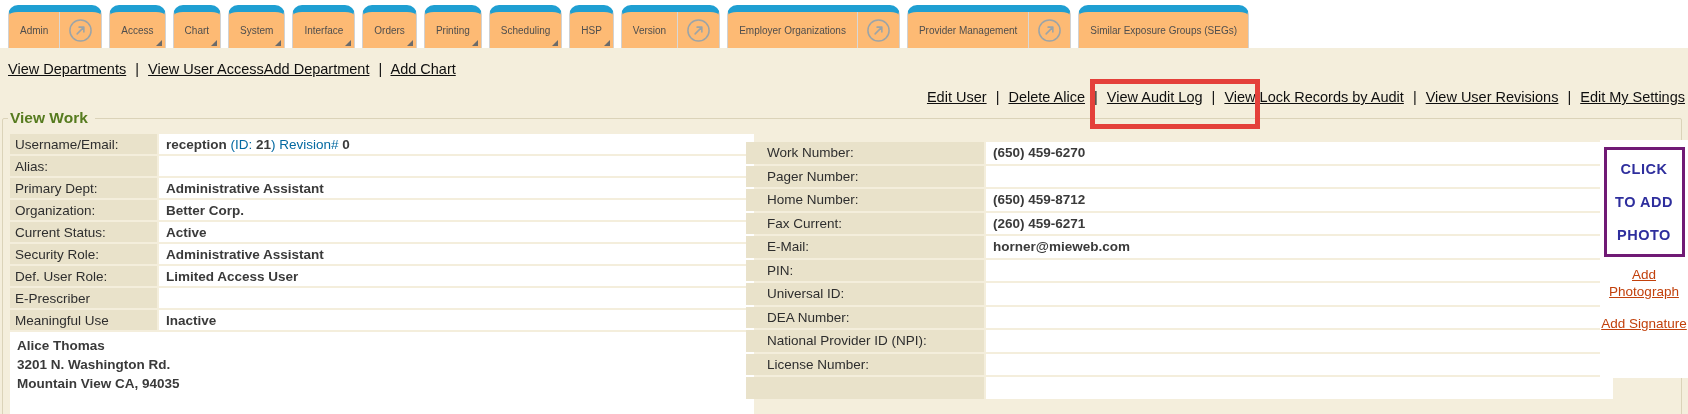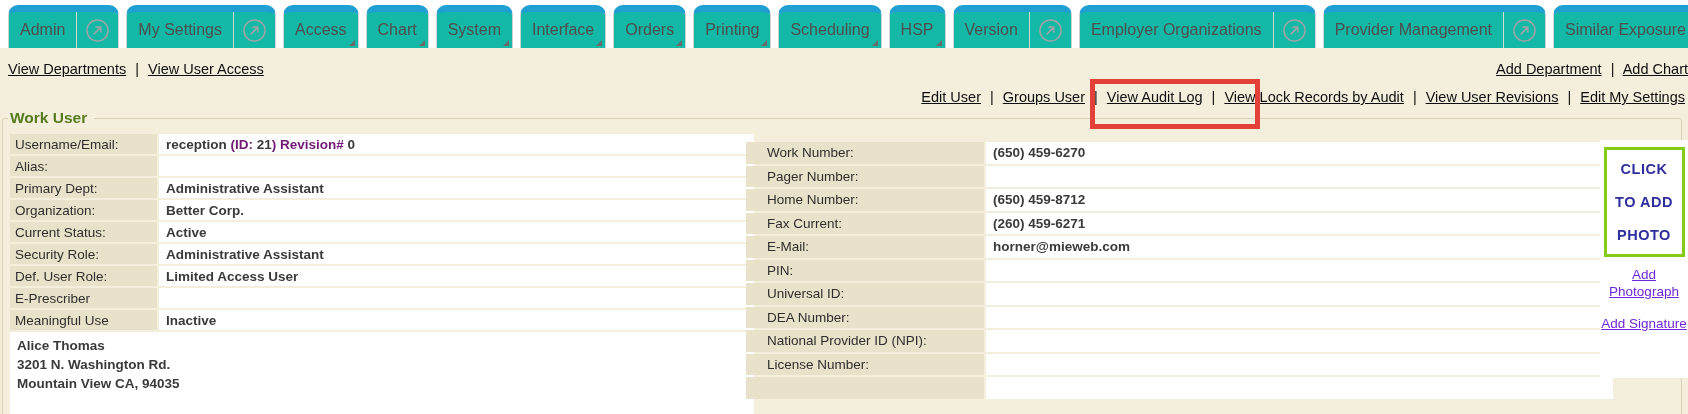--- a/index.html
+++ b/index.html
@@ -5,32 +5,32 @@
   * { margin:0; padding:0; box-sizing:content-box; }
   html,body { width:1688px; height:414px; overflow:hidden; }
   .screen {
     position:relative; width:1688px; height:414px; overflow:hidden;
     background:#f4eedc; font-family:"Liberation Sans", sans-serif; color:#222;
   }
   
   .tabbar{ position:absolute; top:0; left:0; width:1688px; height:48px; background:#ffffff;
     display:flex; align-items:flex-end; padding-left:8px; overflow:hidden; white-space:nowrap; }
   .tab{ display:flex; align-items:center; flex:0 0 auto; height:36px; margin-right:7px;
-    background:#14b8a6; border:1px solid #d2d2d2; border-bottom:none;
+    background:#fdba74; border:1px solid #d2d2d2; border-bottom:none;
     border-top:7px solid #1f9fd2; border-radius:10px 10px 0 0;
-    position:relative; color:#4e4e4e; font-size:16px; cursor:pointer; }
+    position:relative; color:#4e4e4e; font-size:10px; cursor:pointer; }
   .tab-label{ padding:0 11px; }
   .tab-ext{ align-self:stretch; display:flex; align-items:center; border-left:1px solid #d8d8d8; padding:0 8px; }
   .tab-caret{ position:absolute; right:3px; bottom:2px; width:0; height:0;
     border-left:6px solid transparent; border-bottom:6px solid #6b6b6b; }
   
   a.lnk{ color:#0f0f0f; text-decoration:underline; cursor:pointer; }
   .sep{ margin:0 5px; color:#0f0f0f; }
   .navrow{ position:absolute; top:61px; left:8px; right:0; display:flex;
-    justify-content:space-between; font-size:14.5px; white-space:nowrap; }
+    justify-content:flex-start; font-size:14.5px; white-space:nowrap; }
   .actionrow{ position:absolute; top:89px; right:3px; font-size:14.5px;
     white-space:nowrap; z-index:30; }
   .audit-wrap{ position:relative; display:inline;text-align:center; }
   .red-box{ position:absolute; left:-17px; top:-10px; width:170px; height:50px;
     border:5px solid #e4403a; box-sizing:border-box; pointer-events:none; }
   
   .decor{ position:absolute; top:109px; left:2px; width:1680px; height:395px;
     border:1px solid #dbd3b9; border-radius:2px; box-sizing:border-box; }
   .decor legend{ margin-left:5px; padding:0 7px 0 2px; font-size:15.5px;
     font-weight:bold; color:#567b1f; }
@@ -41,48 +41,38 @@
   td.val{ background:#ffffff; font-weight:bold; color:#3a3a3a; font-size:13.5px;
     padding:2px 7px; height:16px; vertical-align:middle; white-space:pre; }
   .left-table{ position:absolute; left:8px; top:132px; }
   .left-table td.lbl{ width:137px; }
   .left-table td.val{ width:581px; }
   .right-table{ position:absolute; left:744px; top:140px; }
   .right-table td.lbl{ width:212px; height:17.5px;padding-left:21px; }
   .right-table td.val{ width:613px; height:17.5px;margin-top:20px; }
   td.addr{ background:#fff; font-weight:bold; color:#3a3a3a; font-size:13.5px;
     line-height:19px; padding:4px 7px; height:84px; vertical-align:top; }
-  .val-normal{ font-weight:bold; color:#701a75; }
+  .val-normal{ font-weight:normal; color:#0369a1; }
   
   .photo-cell{ position:absolute; left:1600px; top:140px; width:88px; height:238px;
     background:#ffffff; text-align:center; }
-  .photo-box{ margin:7px auto 9px; width:81px; height:110px; border:3px solid #84cc16;
+  .photo-box{ margin:7px auto 9px; width:81px; height:110px; border:3px solid #701a75;
     box-sizing:border-box; background:#fff; color:#2e2e9d; font-weight:bold;
     font-size:14.5px; line-height:33px; padding-top:3px; letter-spacing:.5px; cursor:pointer; }
   .photo-link{ display:block; font-size:13.5px; line-height:17px; margin-bottom:15px;
-    color:#6d28d9; text-decoration:underline; cursor:pointer; }
+    color:#c2410c; text-decoration:underline; cursor:pointer; }
 </style>
 </head>
 <body>
 
 <div class="screen">
 
   <div class="tabbar">
     <div class="tab">
         <span class="tab-label">Admin</span>
-        <span class="tab-ext">
-          <svg width="25" height="25" viewBox="0 0 26 26">
-            <circle cx="13" cy="13" r="11" fill="none" stroke="#9ba4a8" stroke-width="1.6"></circle>
-            <path d="M9.5 16.5 L16.5 9.5 M11.5 9.5 L16.5 9.5 L16.5 14.5" fill="none" stroke="#9ba4a8" stroke-width="1.6" stroke-linecap="round" stroke-linejoin="round"></path>
-          </svg>
-        </span>
-
-      </div>
-      <div class="tab">
-        <span class="tab-label">My Settings</span>
         <span class="tab-ext">
           <svg width="25" height="25" viewBox="0 0 26 26">
             <circle cx="13" cy="13" r="11" fill="none" stroke="#9ba4a8" stroke-width="1.6"></circle>
             <path d="M9.5 16.5 L16.5 9.5 M11.5 9.5 L16.5 9.5 L16.5 14.5" fill="none" stroke="#9ba4a8" stroke-width="1.6" stroke-linecap="round" stroke-linejoin="round"></path>
           </svg>
         </span>
 
       </div>
       <div class="tab">
         <span class="tab-label">Access</span>
@@ -169,36 +159,36 @@
     <span>
       <a class="lnk">Add Department</a>
       <span class="sep">|</span>
       <a class="lnk">Add Chart</a>
     </span>
   </div>
 
   <div class="actionrow">
     <a class="lnk">Edit User</a>
     <span class="sep">|</span>
-    <a class="lnk">Groups User</a>
+    <a class="lnk">Delete Alice</a>
     <span class="sep">|</span>
     <span class="audit-wrap">
       <a class="lnk">View Audit Log</a>
       <span class="red-box"></span>
     </span>
     <span class="sep">|</span>
     <a class="lnk">View Lock Records by Audit</a>
     <span class="sep">|</span>
     <a class="lnk">View User Revisions</a>
     <span class="sep">|</span>
     <a class="lnk">Edit My Settings</a>
   </div>
 
   <fieldset class="decor">
-    <legend>Work User</legend>
+    <legend>View Work</legend>
   </fieldset>
 
   <table class="details left-table">
     <tbody>
       <tr>
         <td class="lbl">Username/Email:</td>
         <td class="val"><span>reception</span><span class="val-normal"> (ID: </span><span>21</span><span class="val-normal">) Revision# </span><span>0</span></td>
       </tr>
       <tr>
           <td class="lbl">Alias:</td>

